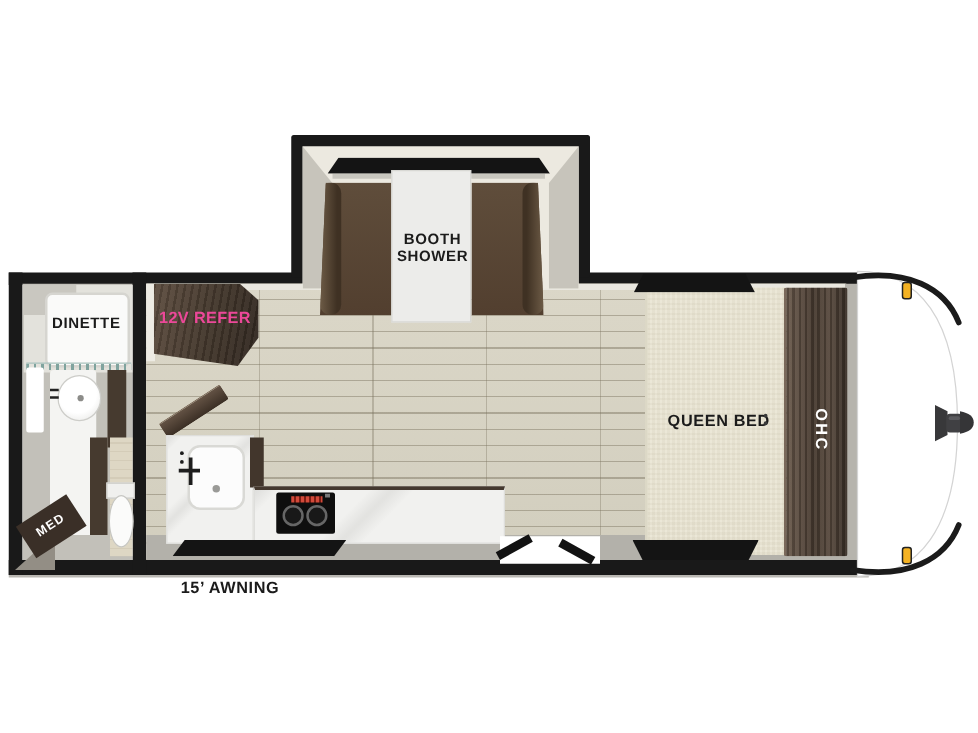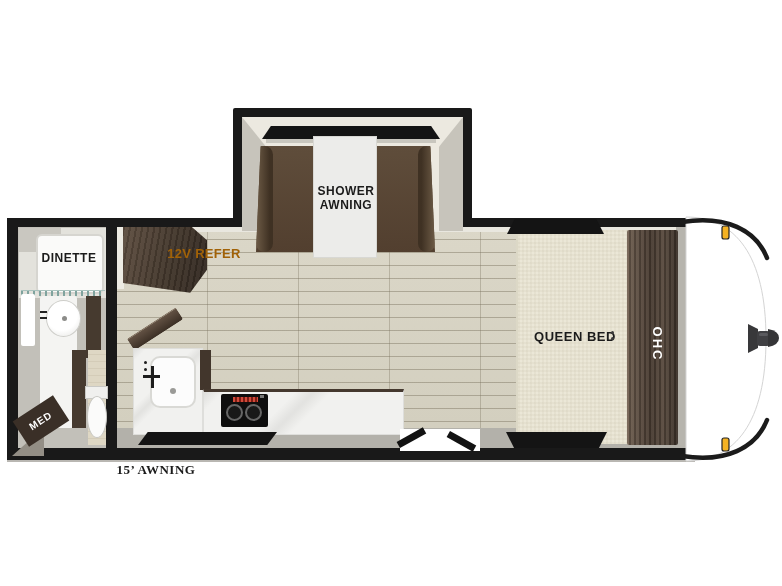--- a/index.html
+++ b/index.html
@@ -95,21 +95,21 @@
      clip-path:polygon(0 100%,100% 10%,100% 100%);}
   #med-box{left:17px;top:406px;width:48px;height:30px;background:#3a2f27;transform:rotate(-33deg);
      text-align:center;line-height:30px;font-size:10px;font-weight:bold;color:#fff;letter-spacing:1px;}
 
   
   #fridge-gap{left:117px;top:227px;width:7px;height:62px;background:#edebe3;}
   #refer-cab{left:123px;top:227px;width:84px;height:70px;
      clip-path:polygon(0 0,82% 0,100% 19%,100% 61%,80% 94%,0 80%);
      background-image:repeating-linear-gradient(100deg, rgba(0,0,0,.12) 0 2px, rgba(255,255,255,.04) 2px 6px),
                       linear-gradient(105deg,#5e4e40,#42362b 55%,#2f261f);}
-  #refer-label{left:123px;top:246px;width:82px;font-size:13px;color:#a16207;letter-spacing:.3px;margin-left:40px;}
+  #refer-label{left:123px;top:246px;width:82px;font-size:13px;color:#ec4899;letter-spacing:.3px;}
   #corner-shelf{left:126px;top:322px;width:58px;height:13px;transform:rotate(-33deg);
      background:linear-gradient(180deg,#635244,#3b2f25);border-top:1px solid #7d6c5b;border-radius:2px;}
   .marble{background-color:#f1f1ef;border:1px solid #dededb;box-sizing:border-box;
      background-image:linear-gradient(135deg, rgba(185,185,182,.3) 0 1%, transparent 8% 38%, rgba(185,185,182,.25) 45% 46%, transparent 53%);}
   #counter-tall{left:133px;top:348px;width:70px;height:87px;}
   #counter-divider{left:200px;top:350px;width:11px;height:40px;background:#42362c;}
   #counter-long{left:203px;top:389px;width:201px;height:46px;border-top:3px solid #44382e;}
   #k-sink{left:150px;top:356px;width:46px;height:52px;background:#fcfcfc;border:2px solid #d9d9d5;
      border-radius:10px;box-sizing:border-box;}
   #k-drain{left:170px;top:388px;width:6px;height:6px;border-radius:50%;background:#9a9a97;}
@@ -134,21 +134,21 @@
   #door-step{left:400px;top:429px;width:80px;height:22px;background:#fff;}
   #door-jamb-left{left:400px;top:441px;width:30px;height:7px;background:#121212;
      transform:rotate(-29deg);transform-origin:left bottom;}
   #door-jamb-right{left:450px;top:431px;width:30px;height:7px;background:#121212;
      transform:rotate(29deg);transform-origin:left top;}
 
   
   #front-cap{left:628px;top:200px;width:154px;height:286px;}
 
   
-  #awning-label{left:106px;top:462px;width:100px;font-size:13px;letter-spacing:.5px;font-family:Liberation Serif, serif;}
+  #awning-label{left:134px;top:462px;width:100px;font-size:13px;letter-spacing:.5px;}
 </style>
 </head>
 <body>
 
 <div class="canvas">
 
   <div class="abs wall" id="wall-top"></div>
   <div class="abs wall" id="wall-bottom"></div>
   <div class="abs" id="wall-bottom-shadow"></div>
   <div class="abs wall" id="wall-left"></div>
@@ -167,22 +167,22 @@
   <div class="abs" id="slide-window"></div>
   <div class="abs" id="slide-sill"></div>
   <div class="abs bench" id="bench-left">
     <div class="roll"></div>
   </div>
   <div class="abs bench" id="bench-right">
     <div class="roll"></div>
   </div>
   <div class="abs" id="dinette-table"></div>
   <div class="lbl" id="booth-label">
+    <div>BOOTH</div>
     <div>SHOWER</div>
-    <div>AWNING</div>
   </div>
 
   <div class="abs" id="queen-bed"></div>
   <div class="lbl" id="queen-label">QUEEN BED</div>
   <div class="abs latch" id="latch-a"></div>
   <div class="abs latch" id="latch-b"></div>
   <div class="abs" id="ohc-cab"></div>
   <div class="lbl" id="ohc-label">OHC</div>
 
   <div class="abs" id="shower-base"></div>

